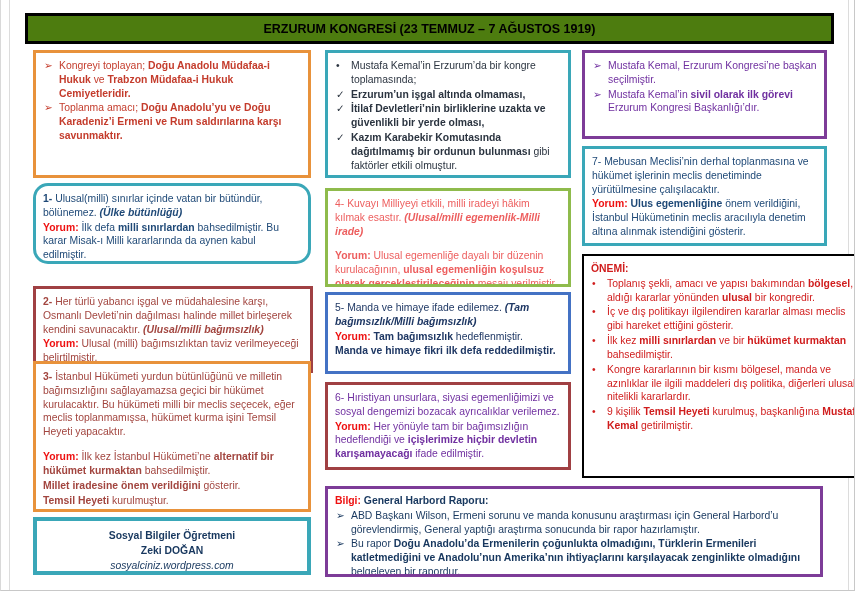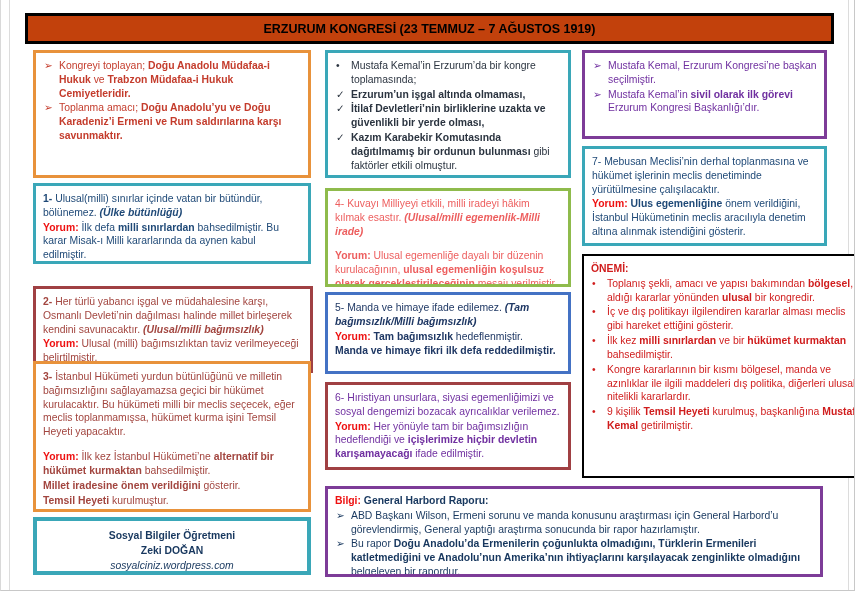--- a/index.html
+++ b/index.html
@@ -14,40 +14,40 @@
     box-sizing:border-box;
     overflow:hidden;
   }
   .edge-line{position:absolute;top:0;bottom:0;width:1px;background:#dcdcdc;}
   .edge-left{left:8px;} .edge-right{right:5px;}
 
   .title-box{
     position:absolute;left:24px;top:13px;width:809px;height:31px;
     border:3px solid #000;box-sizing:border-box;
     display:flex;align-items:center;justify-content:center;
-    font-weight:bold;font-size:12.5px;color:#000;background:#c2410c;z-index:2;
+    font-weight:bold;font-size:12.5px;color:#000;background:#4d7c0f;z-index:2;
   }
 
   .box{
     position:absolute;border:3px solid #888;background:#fff;
     box-sizing:border-box;padding:5px 7px;
     font-size:10.4px;line-height:1.33;overflow:hidden;z-index:2;
   }
   .block{display:flex;margin:1px 0;}
   .block .marker{flex:0 0 15px;text-align:left;padding-left:1px;}
   .block .txt{flex:1 1 auto;}
   .block.gap{height:9px;}
   .b{font-weight:bold;}
   .i{font-style:italic;}
   .center{text-align:center;}
   .center .block{display:block;}
 
   
   .pos-organizers{left:32px; top:50px;  width:278px;height:128px;}
-  .pos-article1  {left:32px; top:183px; width:278px;height:81px;}
+  .pos-article1  {left:32px; top:183px; width:278px;height:81px;border-radius:15px;}
   .pos-article2  {left:32px; top:286px; width:280px;height:87px;}
   .pos-article3  {left:32px; top:361px; width:278px;height:151px;border-width:3px;}
   .pos-credits   {left:32px; top:517px; width:278px;height:58px;border-width:4px;padding-top:7px;}
   .pos-reasons   {left:324px;top:50px;  width:246px;height:128px;}
   .pos-article4  {left:324px;top:188px; width:246px;height:99px;}
   .pos-article5  {left:324px;top:292px; width:246px;height:82px;}
   .pos-article6  {left:324px;top:382px; width:246px;height:88px;}
   .pos-harbord   {left:324px;top:486px; width:498px;height:91px;padding-top:4px;}
   .pos-president {left:581px;top:50px;  width:245px;height:89px;}
   .pos-article7  {left:581px;top:146px; width:245px;height:100px;}

